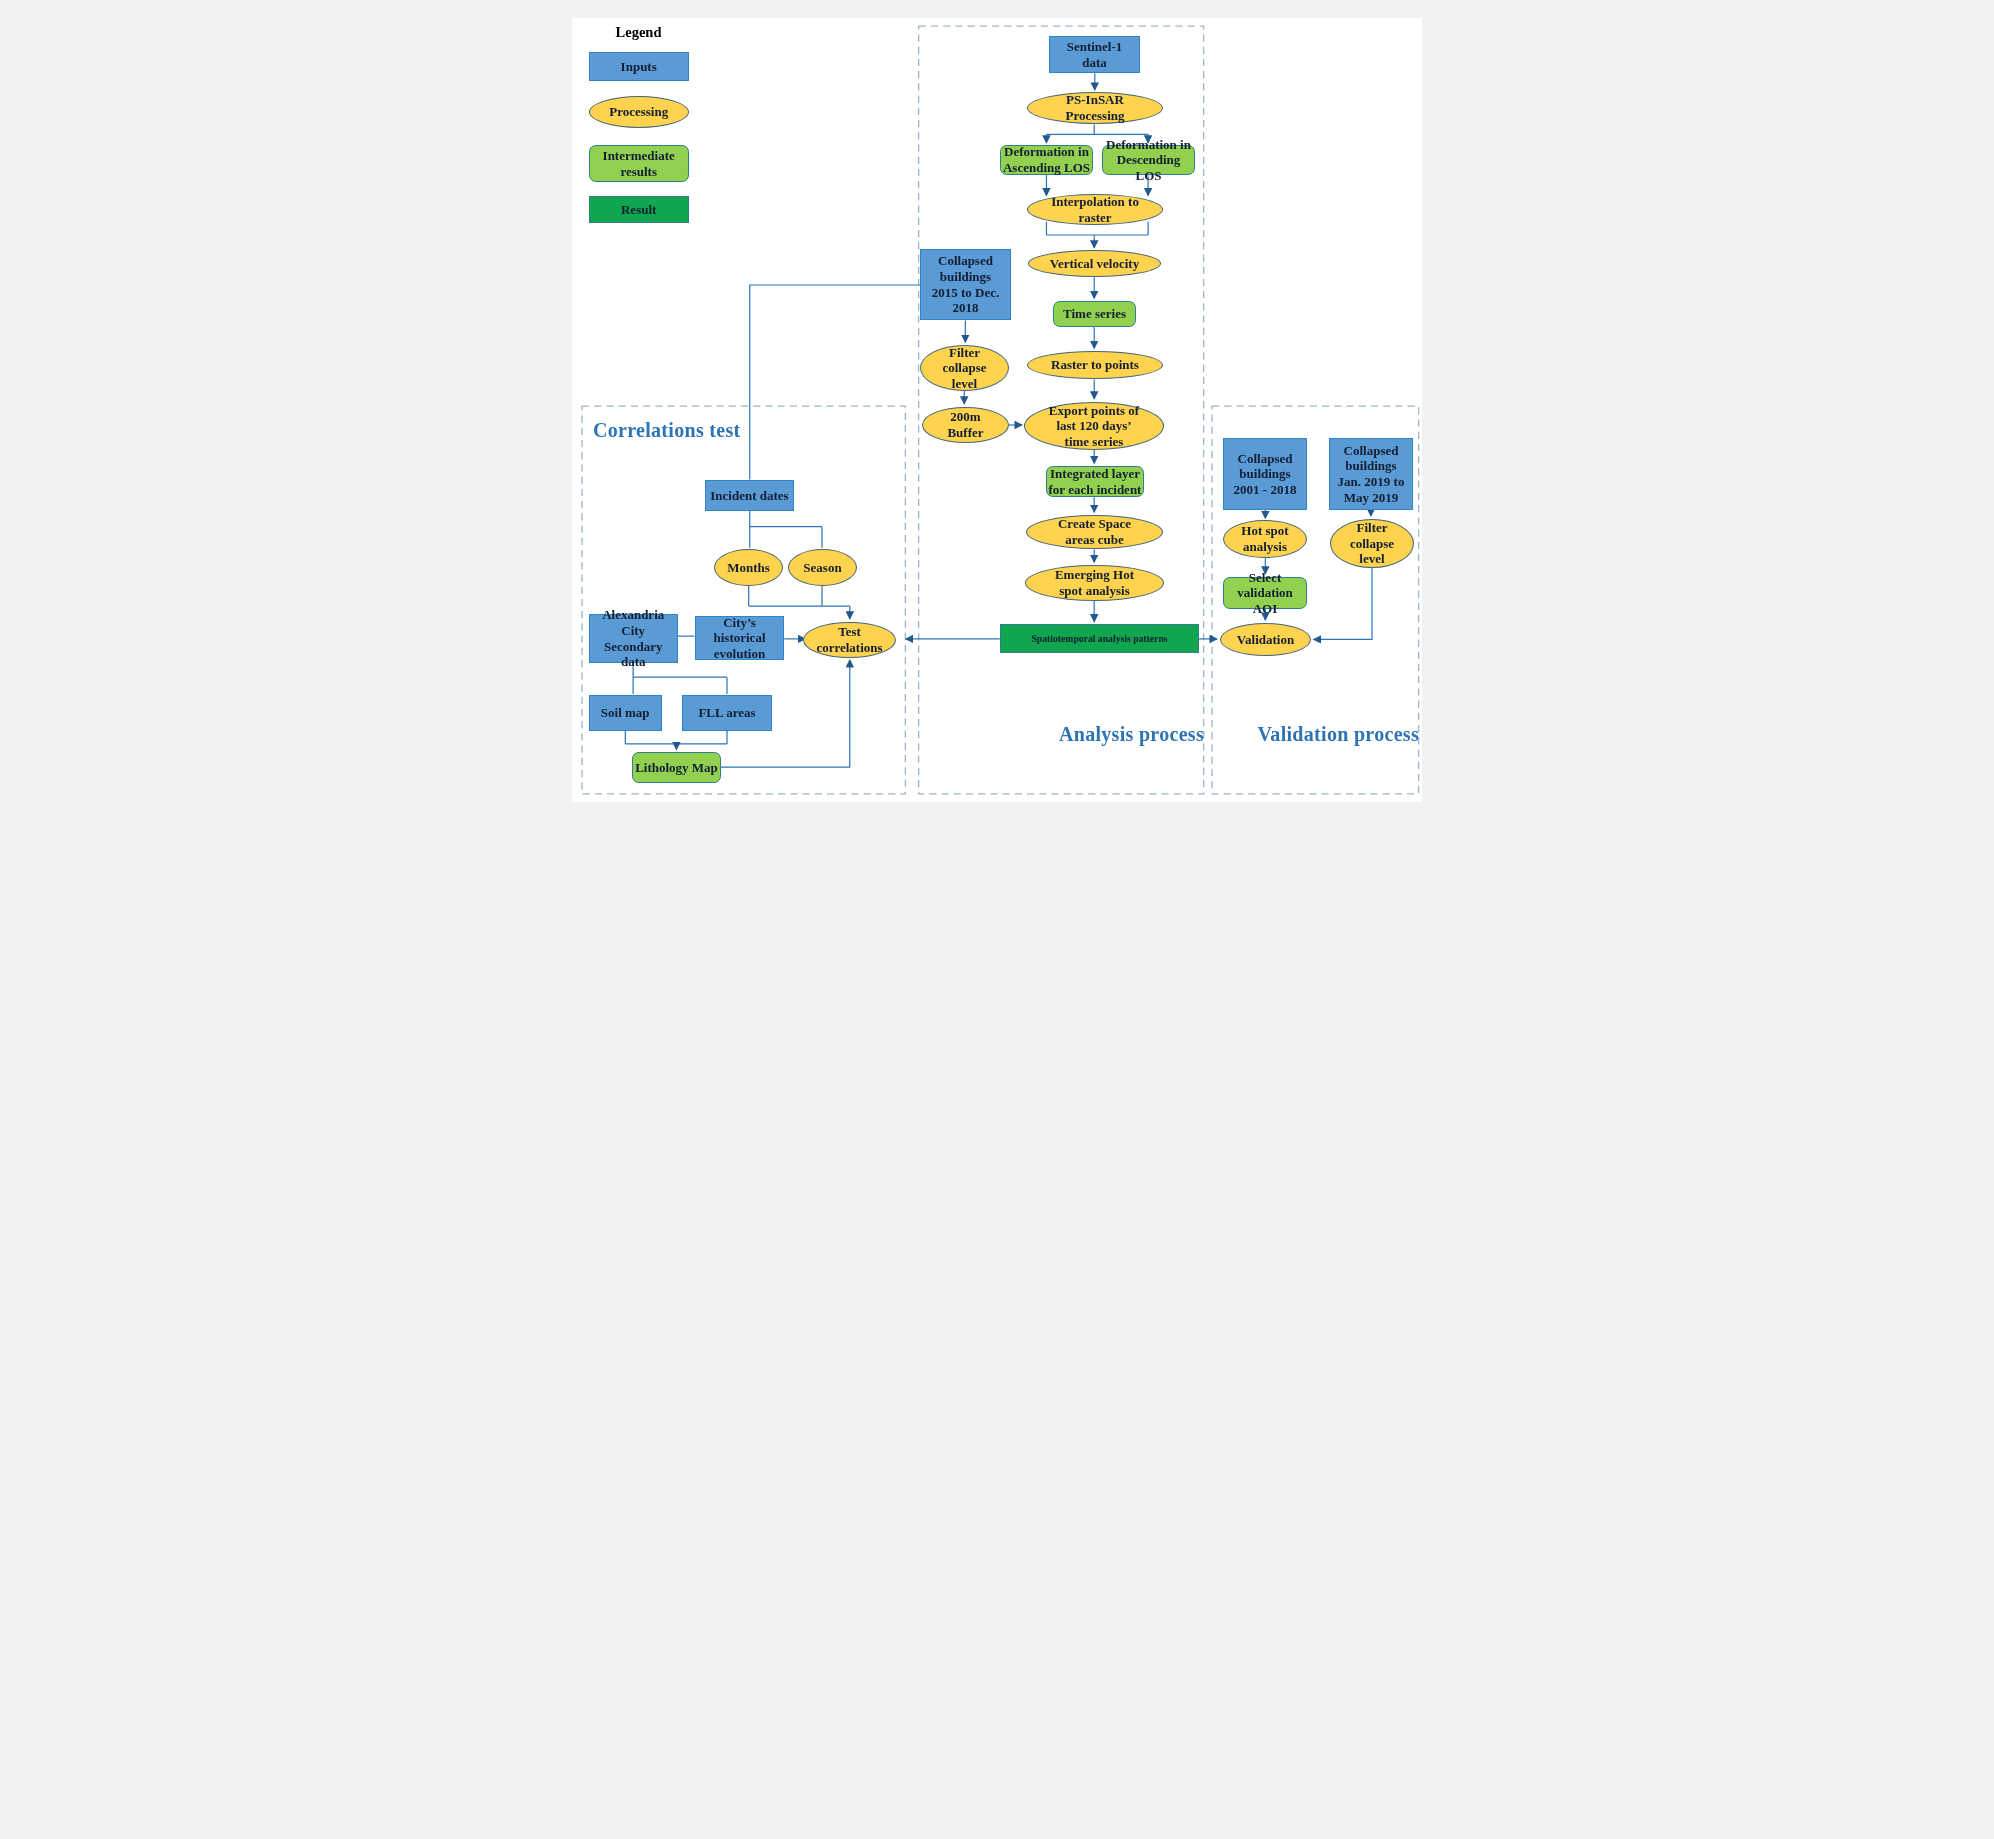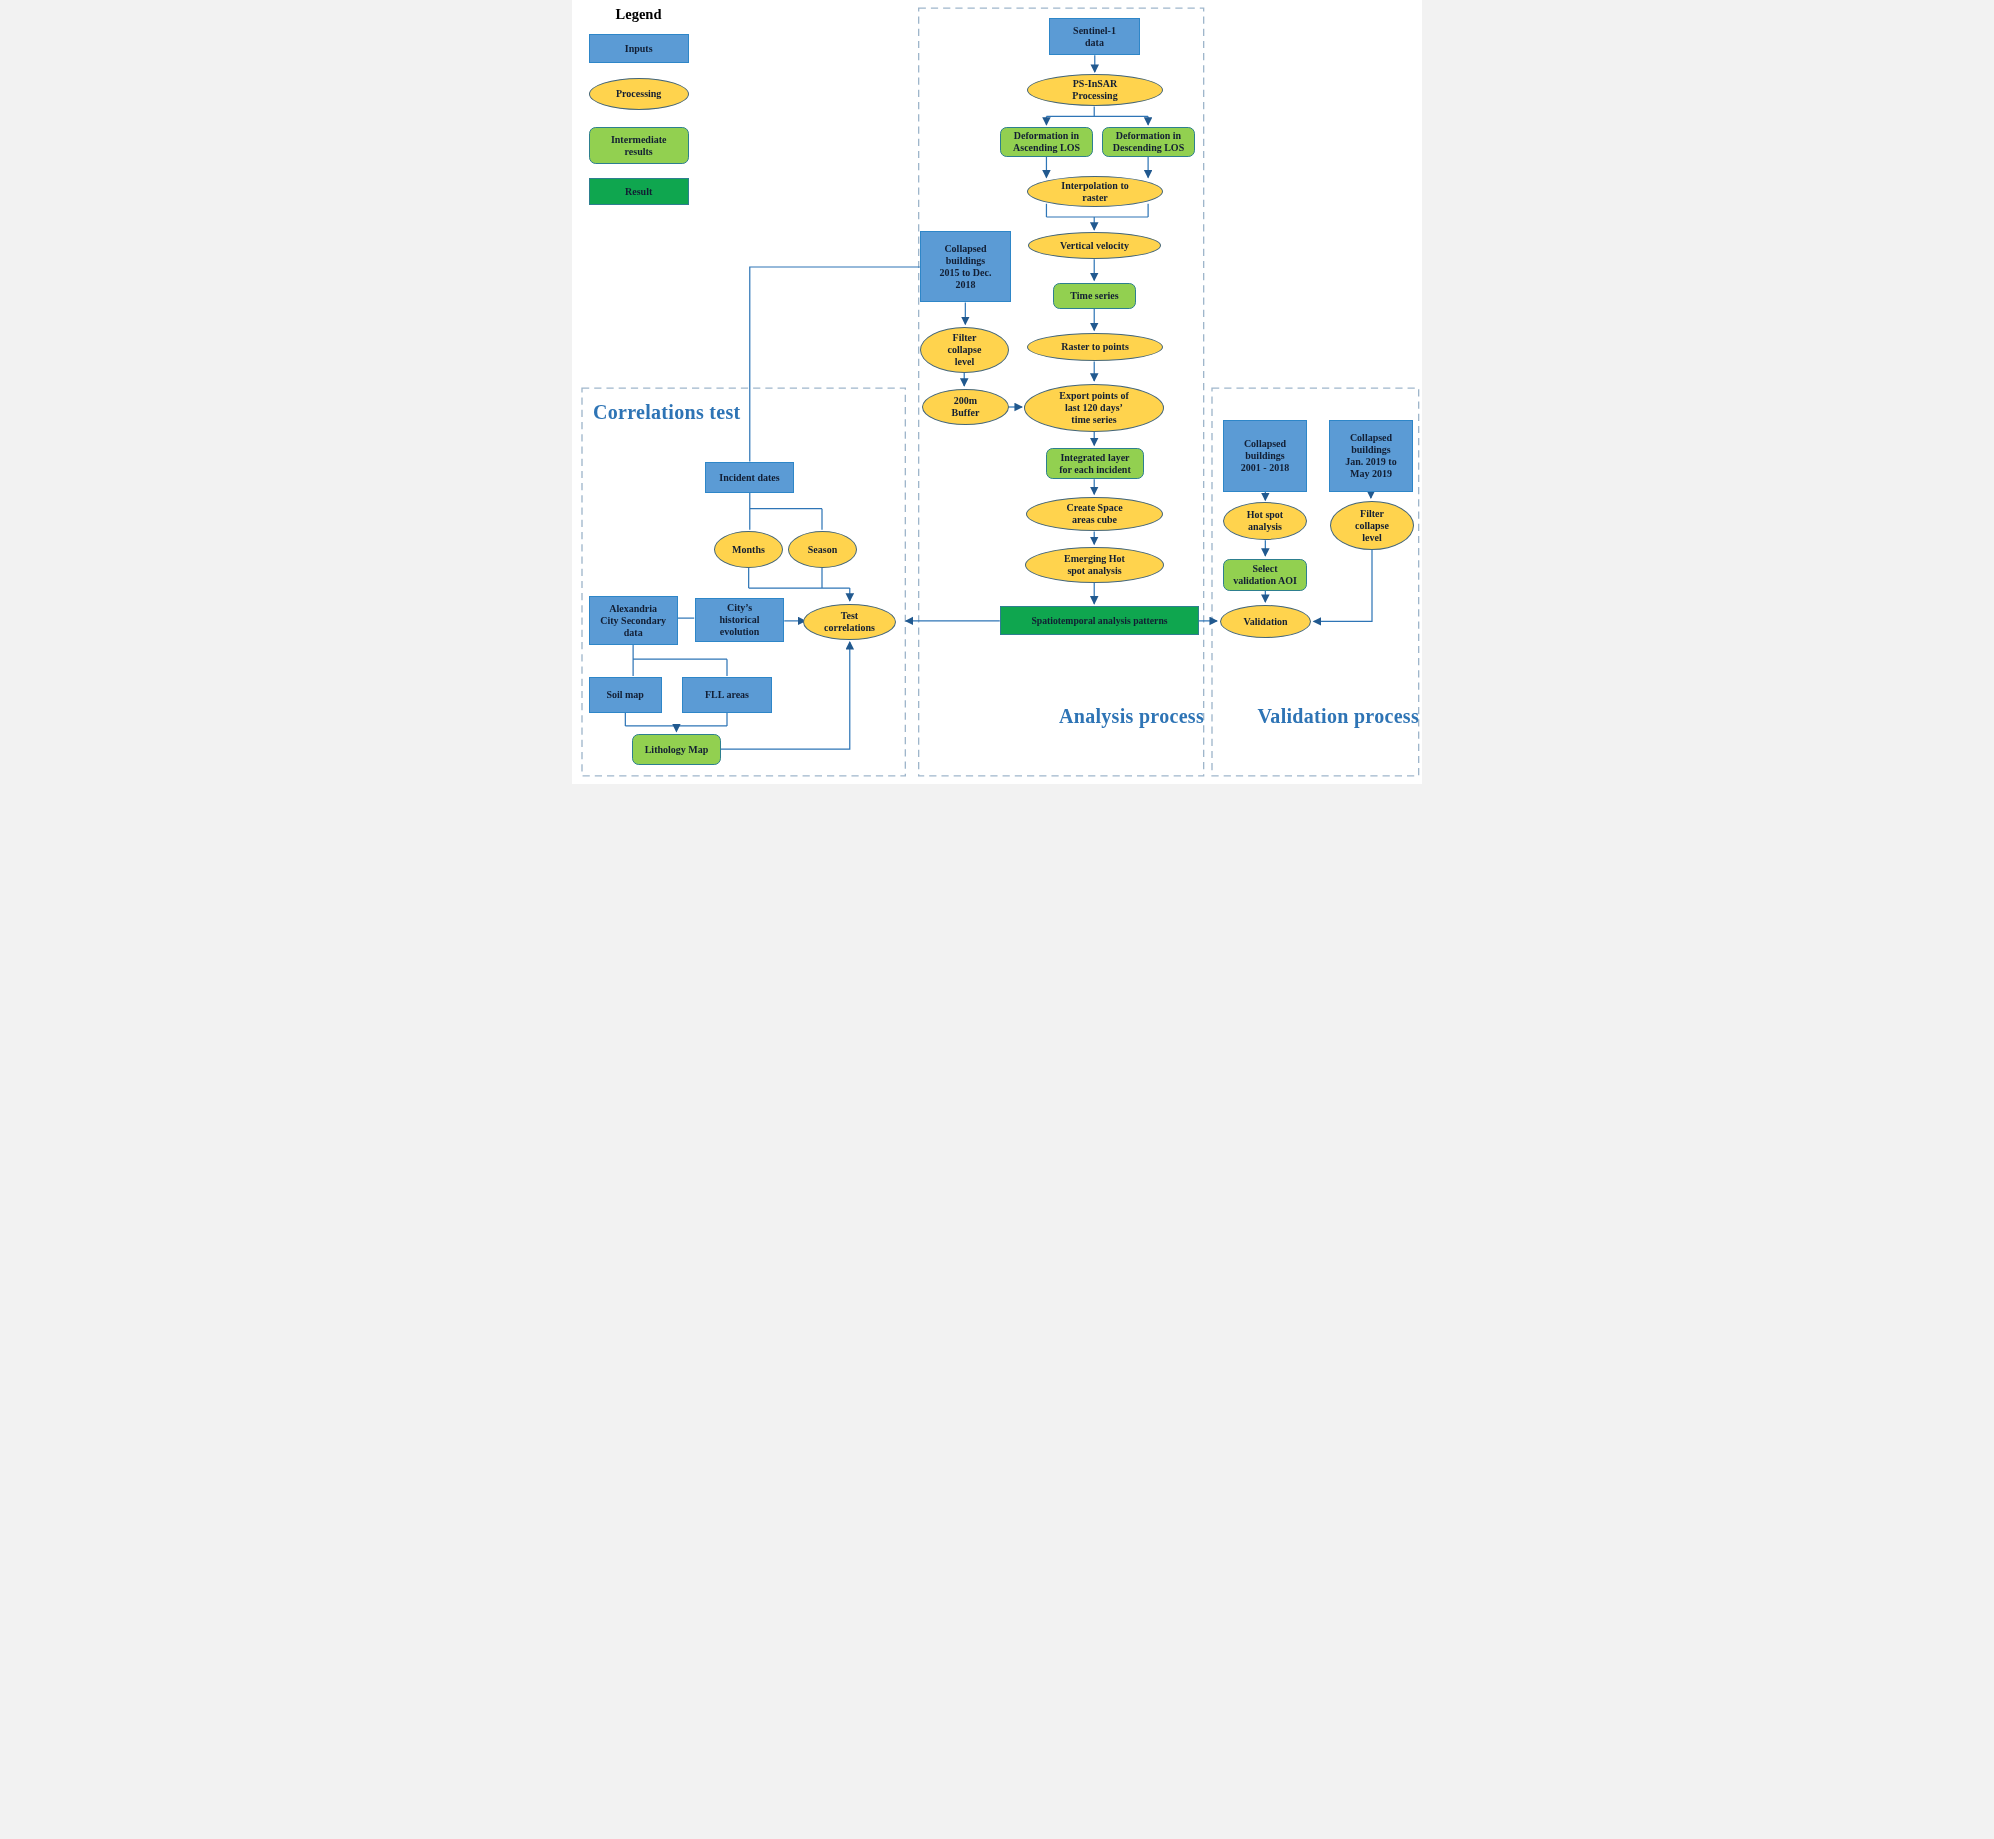--- a/index.html
+++ b/index.html
@@ -6,33 +6,33 @@
     --input-fill:#5B9BD5; --input-border:#2E86C8;
     --processing-fill:#FFD34D; --processing-border:#44667A;
     --intermediate-fill:#92D050; --intermediate-border:#2D7F8F;
     --result-fill:#0FA64F; --result-border:#2D7F8F;
     --arrow:#2E75B6; --arrow-head:#21598F;
     --dashed-border:#9FB6CB; --section-title:#2E74B5;
     --text:#121E33; --canvas-bg:#FFFFFF;
   }
   html,body{margin:0;padding:0;background:#f2f2f2;}
   #canvas{
-    position:relative; width:850px; height:784px; margin:0 auto;
+    position:relative; width:850px; height:784px; margin:18px auto;
     background:var(--canvas-bg);
     font-family:"Liberation Serif","DejaVu Serif",serif;
     overflow:hidden;
   }
   #edges{position:absolute;left:0;top:0;width:850px;height:784px;}
   .edge{stroke:var(--arrow);stroke-width:2.2;fill:none;}
   .dash-box{stroke:var(--dashed-border);stroke-width:2.4;fill:none;stroke-dasharray:13 9;}
   #arrmark path{fill:var(--arrow-head);}
   .node{
     position:absolute; display:flex; align-items:center; justify-content:center;
     text-align:center; font-weight:bold; color:var(--text);
-    white-space:pre-line; box-sizing:border-box; line-height:1.2; font-size:10px;
+    white-space:pre-line; box-sizing:border-box; line-height:1.2; font-size:13px;
     padding:1.1px;
   }
   .input{background:var(--input-fill); border:1.4px solid var(--input-border);}
   .processing{background:var(--processing-fill); border:1.4px solid var(--processing-border); border-radius:50%;}
   .intermediate{background:var(--intermediate-fill); border:1.4px solid var(--intermediate-border); border-radius:6.7px;}
   .result{background:var(--result-fill); border:1.4px solid var(--result-border);}
   .section-title{
     position:absolute; font-weight:bold; color:var(--section-title);
     font-size:20px; letter-spacing:0.3px;
   }

